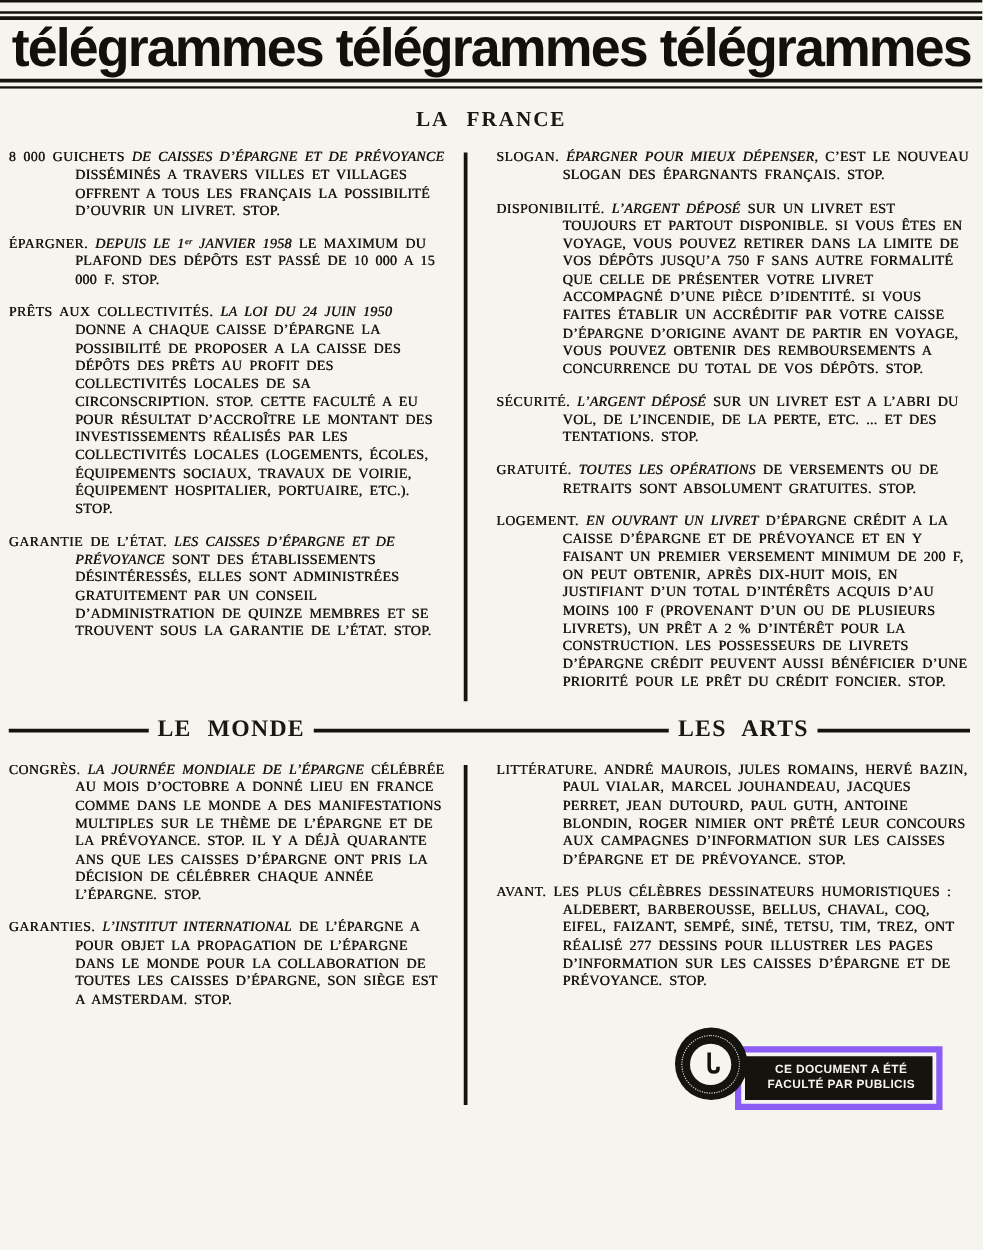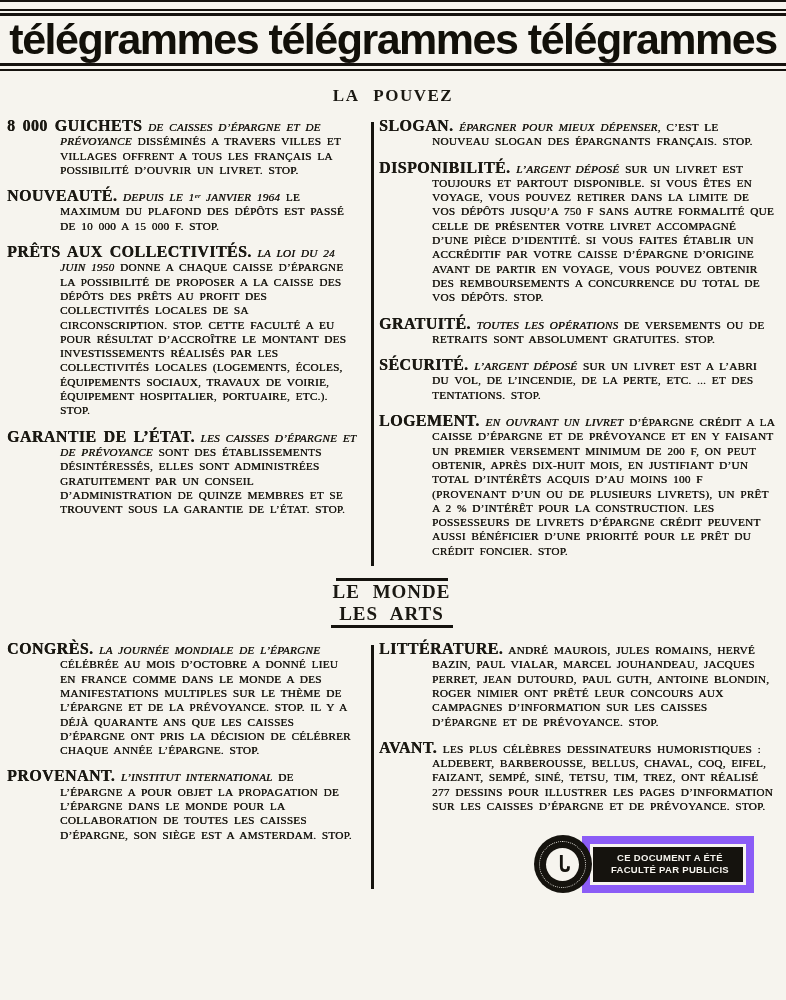--- a/index.html
+++ b/index.html
@@ -20,107 +20,107 @@
     letter-spacing:-1.5px;white-space:nowrap;text-align:center;
     margin:0 -16px;color:#121009;
   }
   .mr4{height:3px;margin-bottom:3px;}
   .mr5{height:2px;}
   
   .title-france{
     text-align:center;font-weight:bold;font-size:17px;
     letter-spacing:1.5px;word-spacing:9px;margin:15px 0 13px;
   }
-  .section-row{display:flex;align-items:center;margin:8px 0 14px;padding:0 10px 0 7px;flex-direction:column;}
+  .section-row{display:flex;align-items:center;margin:8px 0 14px;padding:0 10px 0 7px;}
   .rule{height:3px;background:#15130e;}
   .rule-a{width:112px;}
   .rule-b{flex:1;}
   .rule-c{width:122px;}
   .sec-title{font-weight:bold;font-size:19px;letter-spacing:1px;word-spacing:7px;padding:0 7px;white-space:nowrap;}
   
   .cols{display:flex;align-items:stretch;padding:0 10px 0 7px;}
   .col-a{width:352px;flex:none;}
   .vdiv{width:3px;background:#15130e;flex:none;margin:3px 0 4px 12px;}
-  .col-b{flex:1;padding-left:5px;min-width:0;}
+  .col-b{flex:1;padding-left:23px;min-width:0;}
   
   .entry{
     margin:0 0 12px;font-size:11.3px;line-height:14.3px;
     padding-left:53px;text-indent:-53px;
     letter-spacing:.2px;word-spacing:2.6px;
     text-shadow:.35px 0 0 currentColor;
   }
-  .term{font-weight:bold;font-size:16px;letter-spacing:.4px;}
+  .term{font-weight:normal;font-size:11px;letter-spacing:.4px;}
   .em{font-style:italic;}
   
   .footer-row{display:flex;align-items:center;justify-content:flex-end;margin:22px 22px 0 0;}
   .seal{
     width:58px;height:58px;border-radius:50%;background:#15130e;flex:none;
     display:flex;align-items:center;justify-content:center;
     position:relative;z-index:1;margin-right:-10px;
   }
   .seal-ring{
     width:45px;height:45px;border-radius:50%;
     border:1px dotted rgba(246,244,238,.9);
     display:flex;align-items:center;justify-content:center;
   }
   .seal-core{
     width:33px;height:33px;border-radius:50%;background:#f6f4ee;
     display:flex;align-items:center;justify-content:center;
   }
-  .credit-frame{border:8px solid #8b5cf6;background:#f6f4ee;padding:3px;flex:none;}
+  .credit-frame{border:5px solid #8b5cf6;background:#f6f4ee;padding:3px;flex:none;margin-top:22px;}
   .credit-box{
     background:#15130e;color:#f6f4ee;
     font-family:"Liberation Sans","DejaVu Sans",sans-serif;
     font-weight:bold;font-size:9.5px;line-height:12.5px;
     text-align:center;letter-spacing:.3px;padding:5px 14px 5px 18px;white-space:nowrap;
   }
 </style>
 </head>
 <body>
 
 <header class="mast">
   <div class="mr mr1"></div>
   <div class="mr mr2"></div>
   <div class="mr mr3"></div>
   <div class="mast-title">télégrammes télégrammes télégrammes</div>
   <div class="mr mr4"></div>
   <div class="mr mr5"></div>
 </header>
 
-<h2 class="title-france">LA POUVEZ</h2>
+<h2 class="title-france">LA FRANCE</h2>
 
 <section class="cols">
   <div class="col-a">
     <p class="entry"><span class="term">8 000 GUICHETS</span> <span class="em">DE CAISSES D’ÉPARGNE ET DE PRÉVOYANCE</span> <span>DISSÉMINÉS A TRAVERS VILLES ET VILLAGES OFFRENT A TOUS LES FRANÇAIS LA POSSIBILITÉ D’OUVRIR UN LIVRET. STOP.</span></p>
-    <p class="entry"><span class="term">NOUVEAUTÉ.</span> <span class="em">DEPUIS LE 1ᵉʳ JANVIER 1964</span> <span>LE MAXIMUM DU PLAFOND DES DÉPÔTS EST PASSÉ DE 10 000 A 15 000 F. STOP.</span></p>
+    <p class="entry"><span class="term">ÉPARGNER.</span> <span class="em">DEPUIS LE 1ᵉʳ JANVIER 1958</span> <span>LE MAXIMUM DU PLAFOND DES DÉPÔTS EST PASSÉ DE 10 000 A 15 000 F. STOP.</span></p>
     <p class="entry"><span class="term">PRÊTS AUX COLLECTIVITÉS.</span> <span class="em">LA LOI DU 24 JUIN 1950</span> <span>DONNE A CHAQUE CAISSE D’ÉPARGNE LA POSSIBILITÉ DE PROPOSER A LA CAISSE DES DÉPÔTS DES PRÊTS AU PROFIT DES COLLECTIVITÉS LOCALES DE SA CIRCONSCRIPTION. STOP. CETTE FACULTÉ A EU POUR RÉSULTAT D’ACCROÎTRE LE MONTANT DES INVESTISSEMENTS RÉALISÉS PAR LES COLLECTIVITÉS LOCALES (LOGEMENTS, ÉCOLES, ÉQUIPEMENTS SOCIAUX, TRAVAUX DE VOIRIE, ÉQUIPEMENT HOSPITALIER, PORTUAIRE, ETC.). STOP.</span></p>
     <p class="entry"><span class="term">GARANTIE DE L’ÉTAT.</span> <span class="em">LES CAISSES D’ÉPARGNE ET DE PRÉVOYANCE</span> <span>SONT DES ÉTABLISSEMENTS DÉSINTÉRESSÉS, ELLES SONT ADMINISTRÉES GRATUITEMENT PAR UN CONSEIL D’ADMINISTRATION DE QUINZE MEMBRES ET SE TROUVENT SOUS LA GARANTIE DE L’ÉTAT. STOP.</span></p>
   </div>
   <div class="vdiv"></div>
   <div class="col-b">
     <p class="entry"><span class="term">SLOGAN.</span> <span class="em">ÉPARGNER POUR MIEUX DÉPENSER,</span> <span>C’EST LE NOUVEAU SLOGAN DES ÉPARGNANTS FRANÇAIS. STOP.</span></p>
     <p class="entry"><span class="term">DISPONIBILITÉ.</span> <span class="em">L’ARGENT DÉPOSÉ</span> <span>SUR UN LIVRET EST TOUJOURS ET PARTOUT DISPONIBLE. SI VOUS ÊTES EN VOYAGE, VOUS POUVEZ RETIRER DANS LA LIMITE DE VOS DÉPÔTS JUSQU’A 750 F SANS AUTRE FORMALITÉ QUE CELLE DE PRÉSENTER VOTRE LIVRET ACCOMPAGNÉ D’UNE PIÈCE D’IDENTITÉ. SI VOUS FAITES ÉTABLIR UN ACCRÉDITIF PAR VOTRE CAISSE D’ÉPARGNE D’ORIGINE AVANT DE PARTIR EN VOYAGE, VOUS POUVEZ OBTENIR DES REMBOURSEMENTS A CONCURRENCE DU TOTAL DE VOS DÉPÔTS. STOP.</span></p>
+    <p class="entry"><span class="term">SÉCURITÉ.</span> <span class="em">L’ARGENT DÉPOSÉ</span> <span>SUR UN LIVRET EST A L’ABRI DU VOL, DE L’INCENDIE, DE LA PERTE, ETC. ... ET DES TENTATIONS. STOP.</span></p>
     <p class="entry"><span class="term">GRATUITÉ.</span> <span class="em">TOUTES LES OPÉRATIONS</span> <span>DE VERSEMENTS OU DE RETRAITS SONT ABSOLUMENT GRATUITES. STOP.</span></p>
-    <p class="entry"><span class="term">SÉCURITÉ.</span> <span class="em">L’ARGENT DÉPOSÉ</span> <span>SUR UN LIVRET EST A L’ABRI DU VOL, DE L’INCENDIE, DE LA PERTE, ETC. ... ET DES TENTATIONS. STOP.</span></p>
     <p class="entry"><span class="term">LOGEMENT.</span> <span class="em">EN OUVRANT UN LIVRET</span> <span>D’ÉPARGNE CRÉDIT A LA CAISSE D’ÉPARGNE ET DE PRÉVOYANCE ET EN Y FAISANT UN PREMIER VERSEMENT MINIMUM DE 200 F, ON PEUT OBTENIR, APRÈS DIX-HUIT MOIS, EN JUSTIFIANT D’UN TOTAL D’INTÉRÊTS ACQUIS D’AU MOINS 100 F (PROVENANT D’UN OU DE PLUSIEURS LIVRETS), UN PRÊT A 2 % D’INTÉRÊT POUR LA CONSTRUCTION. LES POSSESSEURS DE LIVRETS D’ÉPARGNE CRÉDIT PEUVENT AUSSI BÉNÉFICIER D’UNE PRIORITÉ POUR LE PRÊT DU CRÉDIT FONCIER. STOP.</span></p>
   </div>
 </section>
 
 <div class="section-row">
   <div class="rule rule-a"></div>
   <div class="sec-title">LE MONDE</div>
   <div class="rule rule-b"></div>
   <div class="sec-title">LES ARTS</div>
   <div class="rule rule-c"></div>
 </div>
 
 <section class="cols">
   <div class="col-a">
     <p class="entry"><span class="term">CONGRÈS.</span> <span class="em">LA JOURNÉE MONDIALE DE L’ÉPARGNE</span> <span>CÉLÉBRÉE AU MOIS D’OCTOBRE A DONNÉ LIEU EN FRANCE COMME DANS LE MONDE A DES MANIFESTATIONS MULTIPLES SUR LE THÈME DE L’ÉPARGNE ET DE LA PRÉVOYANCE. STOP. IL Y A DÉJÀ QUARANTE ANS QUE LES CAISSES D’ÉPARGNE ONT PRIS LA DÉCISION DE CÉLÉBRER CHAQUE ANNÉE L’ÉPARGNE. STOP.</span></p>
-    <p class="entry"><span class="term">PROVENANT.</span> <span class="em">L’INSTITUT INTERNATIONAL</span> <span>DE L’ÉPARGNE A POUR OBJET LA PROPAGATION DE L’ÉPARGNE DANS LE MONDE POUR LA COLLABORATION DE TOUTES LES CAISSES D’ÉPARGNE, SON SIÈGE EST A AMSTERDAM. STOP.</span></p>
+    <p class="entry"><span class="term">GARANTIES.</span> <span class="em">L’INSTITUT INTERNATIONAL</span> <span>DE L’ÉPARGNE A POUR OBJET LA PROPAGATION DE L’ÉPARGNE DANS LE MONDE POUR LA COLLABORATION DE TOUTES LES CAISSES D’ÉPARGNE, SON SIÈGE EST A AMSTERDAM. STOP.</span></p>
   </div>
   <div class="vdiv"></div>
   <div class="col-b">
     <p class="entry"><span class="term">LITTÉRATURE.</span> <span class="em"></span> <span>ANDRÉ MAUROIS, JULES ROMAINS, HERVÉ BAZIN, PAUL VIALAR, MARCEL JOUHANDEAU, JACQUES PERRET, JEAN DUTOURD, PAUL GUTH, ANTOINE BLONDIN, ROGER NIMIER ONT PRÊTÉ LEUR CONCOURS AUX CAMPAGNES D’INFORMATION SUR LES CAISSES D’ÉPARGNE ET DE PRÉVOYANCE. STOP.</span></p>
     <p class="entry"><span class="term">AVANT.</span> <span class="em"></span> <span>LES PLUS CÉLÈBRES DESSINATEURS HUMORISTIQUES : ALDEBERT, BARBEROUSSE, BELLUS, CHAVAL, COQ, EIFEL, FAIZANT, SEMPÉ, SINÉ, TETSU, TIM, TREZ, ONT RÉALISÉ 277 DESSINS POUR ILLUSTRER LES PAGES D’INFORMATION SUR LES CAISSES D’ÉPARGNE ET DE PRÉVOYANCE. STOP.</span></p>
 
     <div class="footer-row">
       <div class="seal">
         <div class="seal-ring">
           <div class="seal-core">

